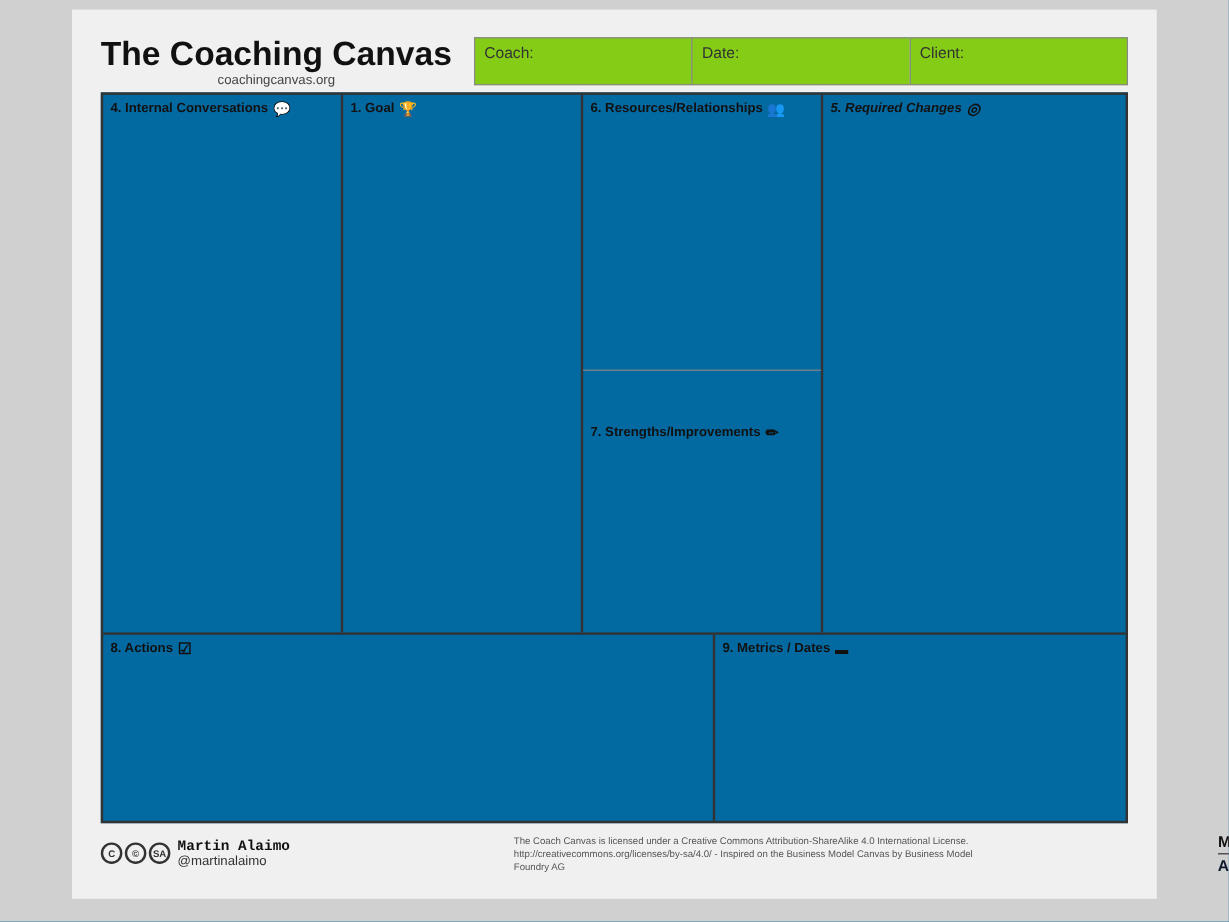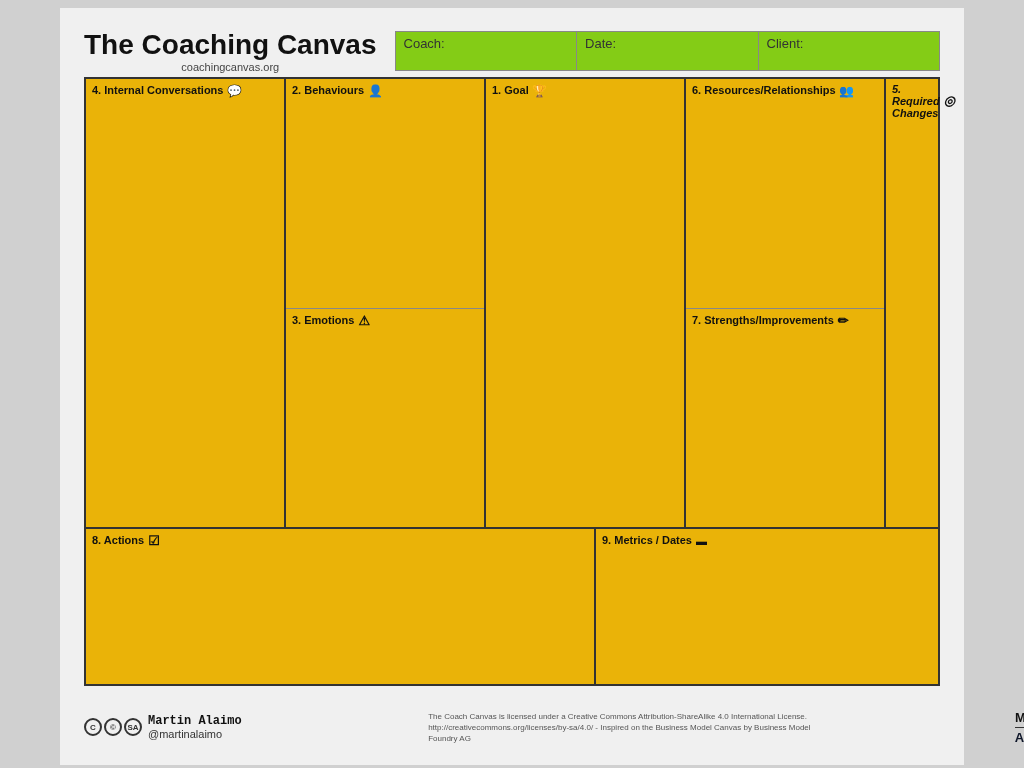--- a/index.html
+++ b/index.html
@@ -58,22 +58,22 @@
       color: #333;
       background: #84cc16;
       height: 40px;
     }
     .header-field:not(:last-child) {
       border-right: none;
     }
     
     #canvas {
       border: 2px solid #333;
-      margin: 0 8px 20px 8px;
-      background: #eab308;
+      margin: 0 8px 4px 8px;
+      background: #0369a1;
     }
     
     #top-row {
       display: flex;
       flex-direction: row;
       border-bottom: 2px solid #333;
       height: 450px;
     }
     .cell {
       border-right: 2px solid #333;
@@ -117,20 +117,21 @@
     }
     #behaviours-bottom {
       flex: 1;
       padding: 4px 6px;
     }
 
     
     #col-resources {
       flex-direction: column;
       padding: 0;
+      gap: 40px;
     }
     #resources-top {
       flex: 0 0 230px;
       padding: 4px 6px;
       border-bottom: 1.5px solid #888;
     }
     #resources-bottom {
       flex: 1;
       padding: 4px 6px;
     }
@@ -262,40 +263,20 @@
       <div class="cell" id="col-internal">
         <div class="cell-header">
           <span>
             <span>4.</span>
             <span>Internal Conversations</span>
           </span>
           <span class="cell-icon icon-chat"></span>
         </div>
       </div>
 
-      <div class="cell" id="col-behaviours">
-        <div id="behaviours-top">
-          <div class="cell-header">
-            <span>
-              <span>2.</span>
-              <span>Behaviours</span>
-            </span>
-            <span class="cell-icon icon-person"></span>
-          </div>
-        </div>
-        <div id="behaviours-bottom">
-          <div class="cell-header">
-            <span>
-              <span>3.</span>
-              <span>Emotions</span>
-            </span>
-            <span class="cell-icon icon-warn"></span>
-          </div>
-        </div>
-      </div>
 
       <div class="cell" id="col-goal">
         <div class="cell-header">
           <span>
             <span>1.</span>
             <span>Goal</span>
           </span>
           <span class="cell-icon icon-trophy"></span>
         </div>
       </div>

